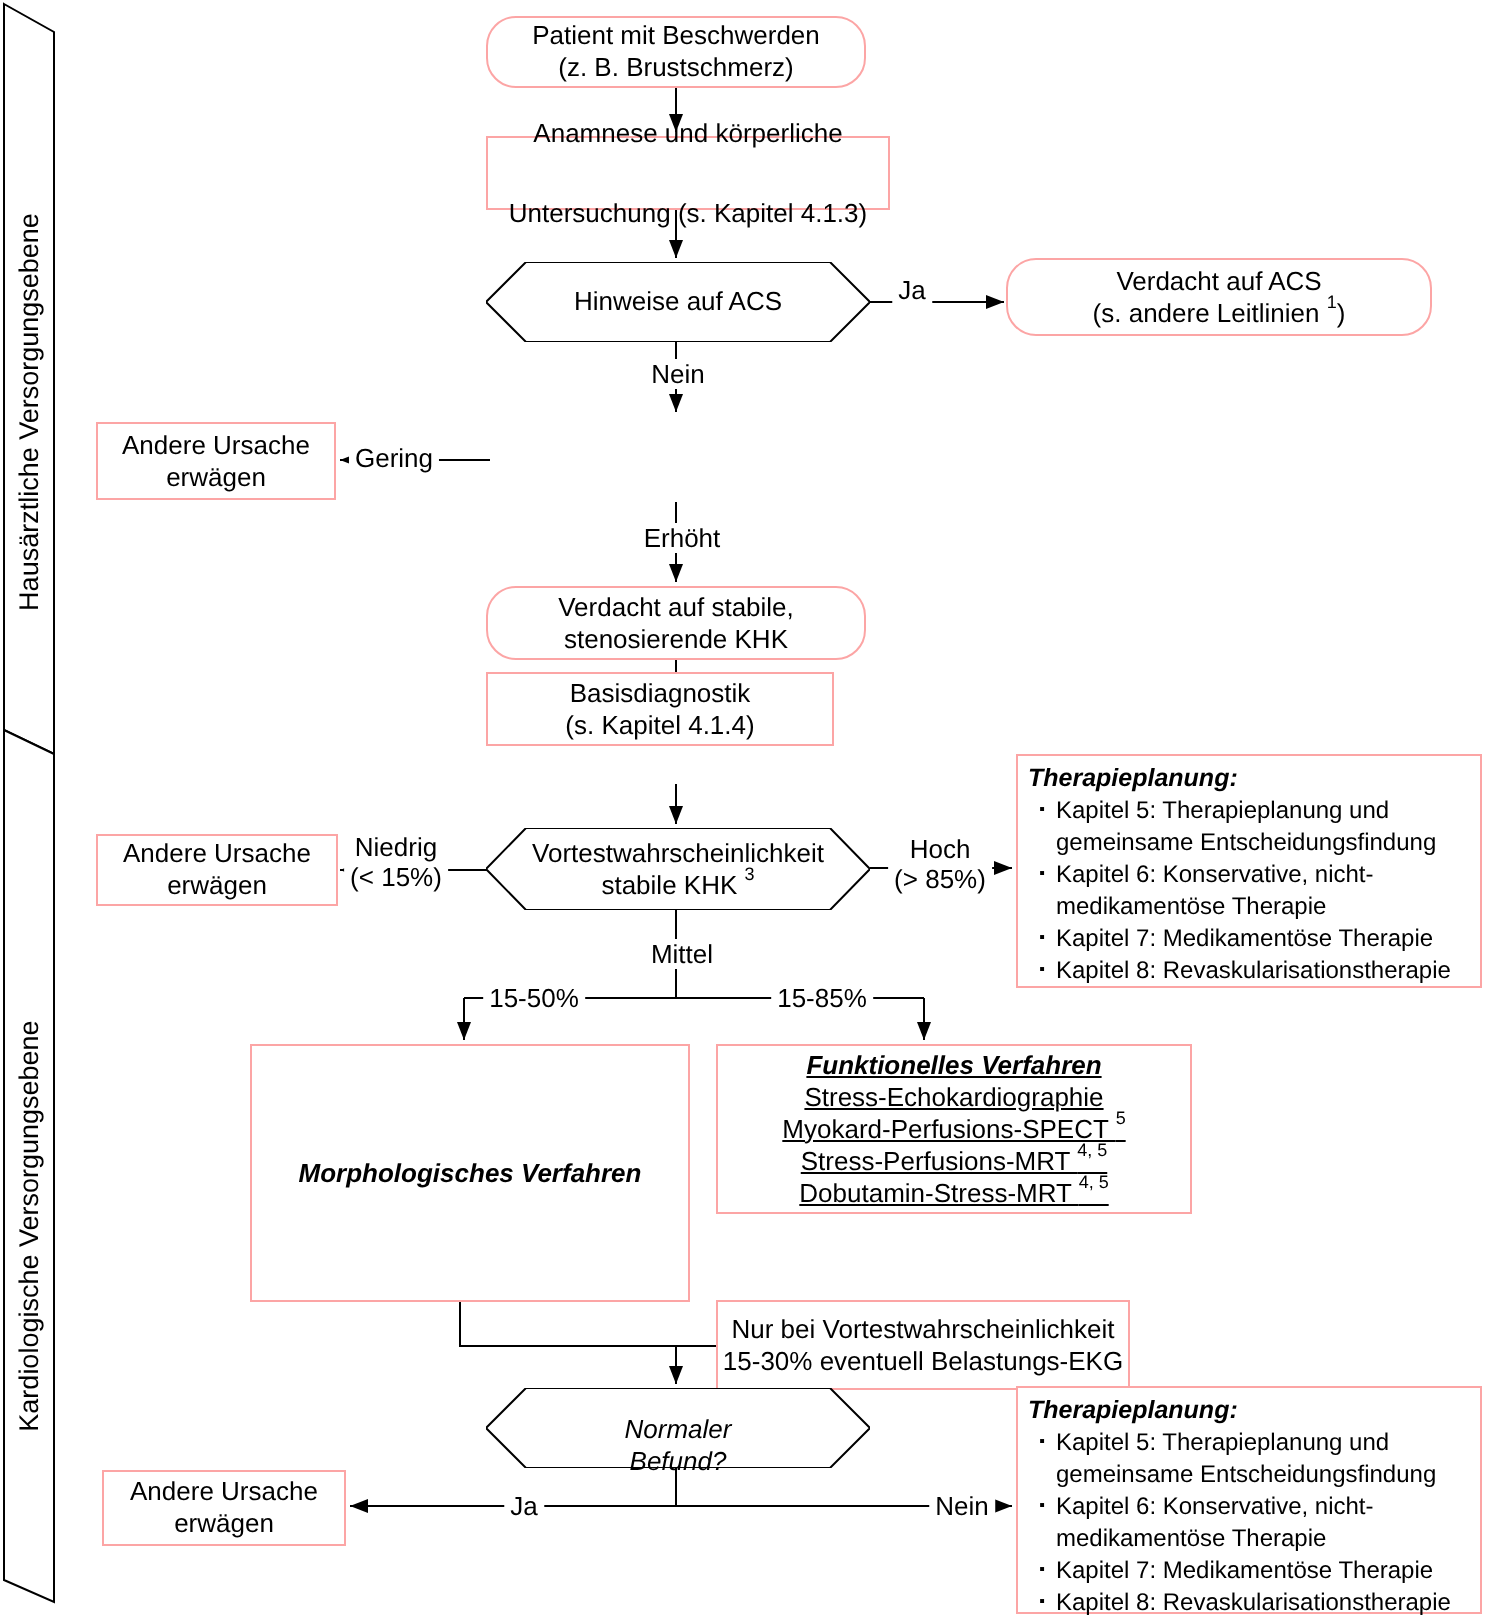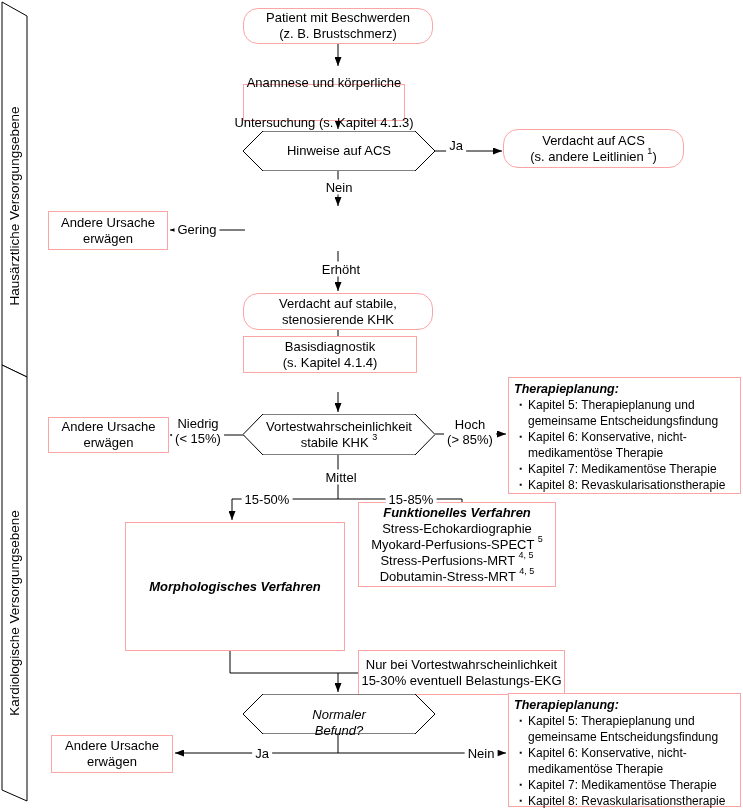--- a/index.html
+++ b/index.html
@@ -80,35 +80,35 @@
   </svg>
 
   <div class="band-label" style="left:-115px; top:198px;">Hausärztliche Versorgungsebene</div>
   <div class="band-label" style="left:-115px; top:605px;">Kardiologische Versorgungsebene</div>
 
   <div class="node round" style="left:243px; top:8px; width:190px; height:36px;">
     <div>Patient mit Beschwerden</div>
     <div>(z. B. Brustschmerz)</div>
   </div>
 
-  <div class="node" style="left:243px; top:84px; width:162px; height:37px;gap:24px;">
+  <div class="node" style="left:243px; top:68px; width:202px; height:37px;gap:24px;">
     <div>Anamnese und körperliche</div>
     <div>Untersuchung (s. Kapitel 4.1.3)</div>
   </div>
 
   <div class="hex" style="left:243px; top:131px; width:192px; height:40px;">
     <svg width="192" height="40" viewBox="0 0 192 40">
       <polygon points="0,20 20,0 172,0 192,20 172,40 20,40" fill="#fff" stroke="#000" stroke-width="1"></polygon>
     </svg>
     <div class="hex-text">
         <div>Hinweise auf ACS</div>
       </div>
   </div>
 
-  <div class="node round" style="left:503px; top:129px; width:181px; height:39px;">
+  <div class="node round" style="left:503px; top:129px; width:213px; height:39px;">
     <div>Verdacht auf ACS</div>
     <div><span>(s. andere Leitlinien </span><sup class="sup">1</sup><span>)</span></div>
   </div>
 
 
   <div class="node" style="left:48px; top:211px; width:120px; height:39px;">
     <div>Andere Ursache</div>
     <div>erwägen</div>
   </div>
 
@@ -154,21 +154,21 @@
     <div class="titem">
       <span class="bullet">▪</span>
       <span class="titext">Kapitel 8: Revaskularisationstherapie</span>
     </div>
   </div>
 
   <div class="node" style="left:125px; top:522px; width:220px; height:129px;">
     <div class="btitle">Morphologisches Verfahren</div>
   </div>
 
-  <div class="node" style="left:358px; top:502px; width:198px; height:85px;">
+  <div class="node" style="left:358px; top:522px; width:238px; height:85px;text-decoration:underline;">
     <div class="btitle">Funktionelles Verfahren</div>
     <div>Stress-Echokardiographie</div>
     <div><span>Myokard-Perfusions-SPECT </span><sup class="sup">5</sup></div>
     <div><span>Stress-Perfusions-MRT </span><sup class="sup">4, 5</sup></div>
     <div><span>Dobutamin-Stress-MRT </span><sup class="sup">4, 5</sup></div>
   </div>
 
   <div class="node" style="left:358px; top:606px; width:207px; height:45px;margin-top:44px;">
     <div>Nur bei Vortestwahrscheinlichkeit</div>
     <div>15-30% eventuell Belastungs-EKG</div>

